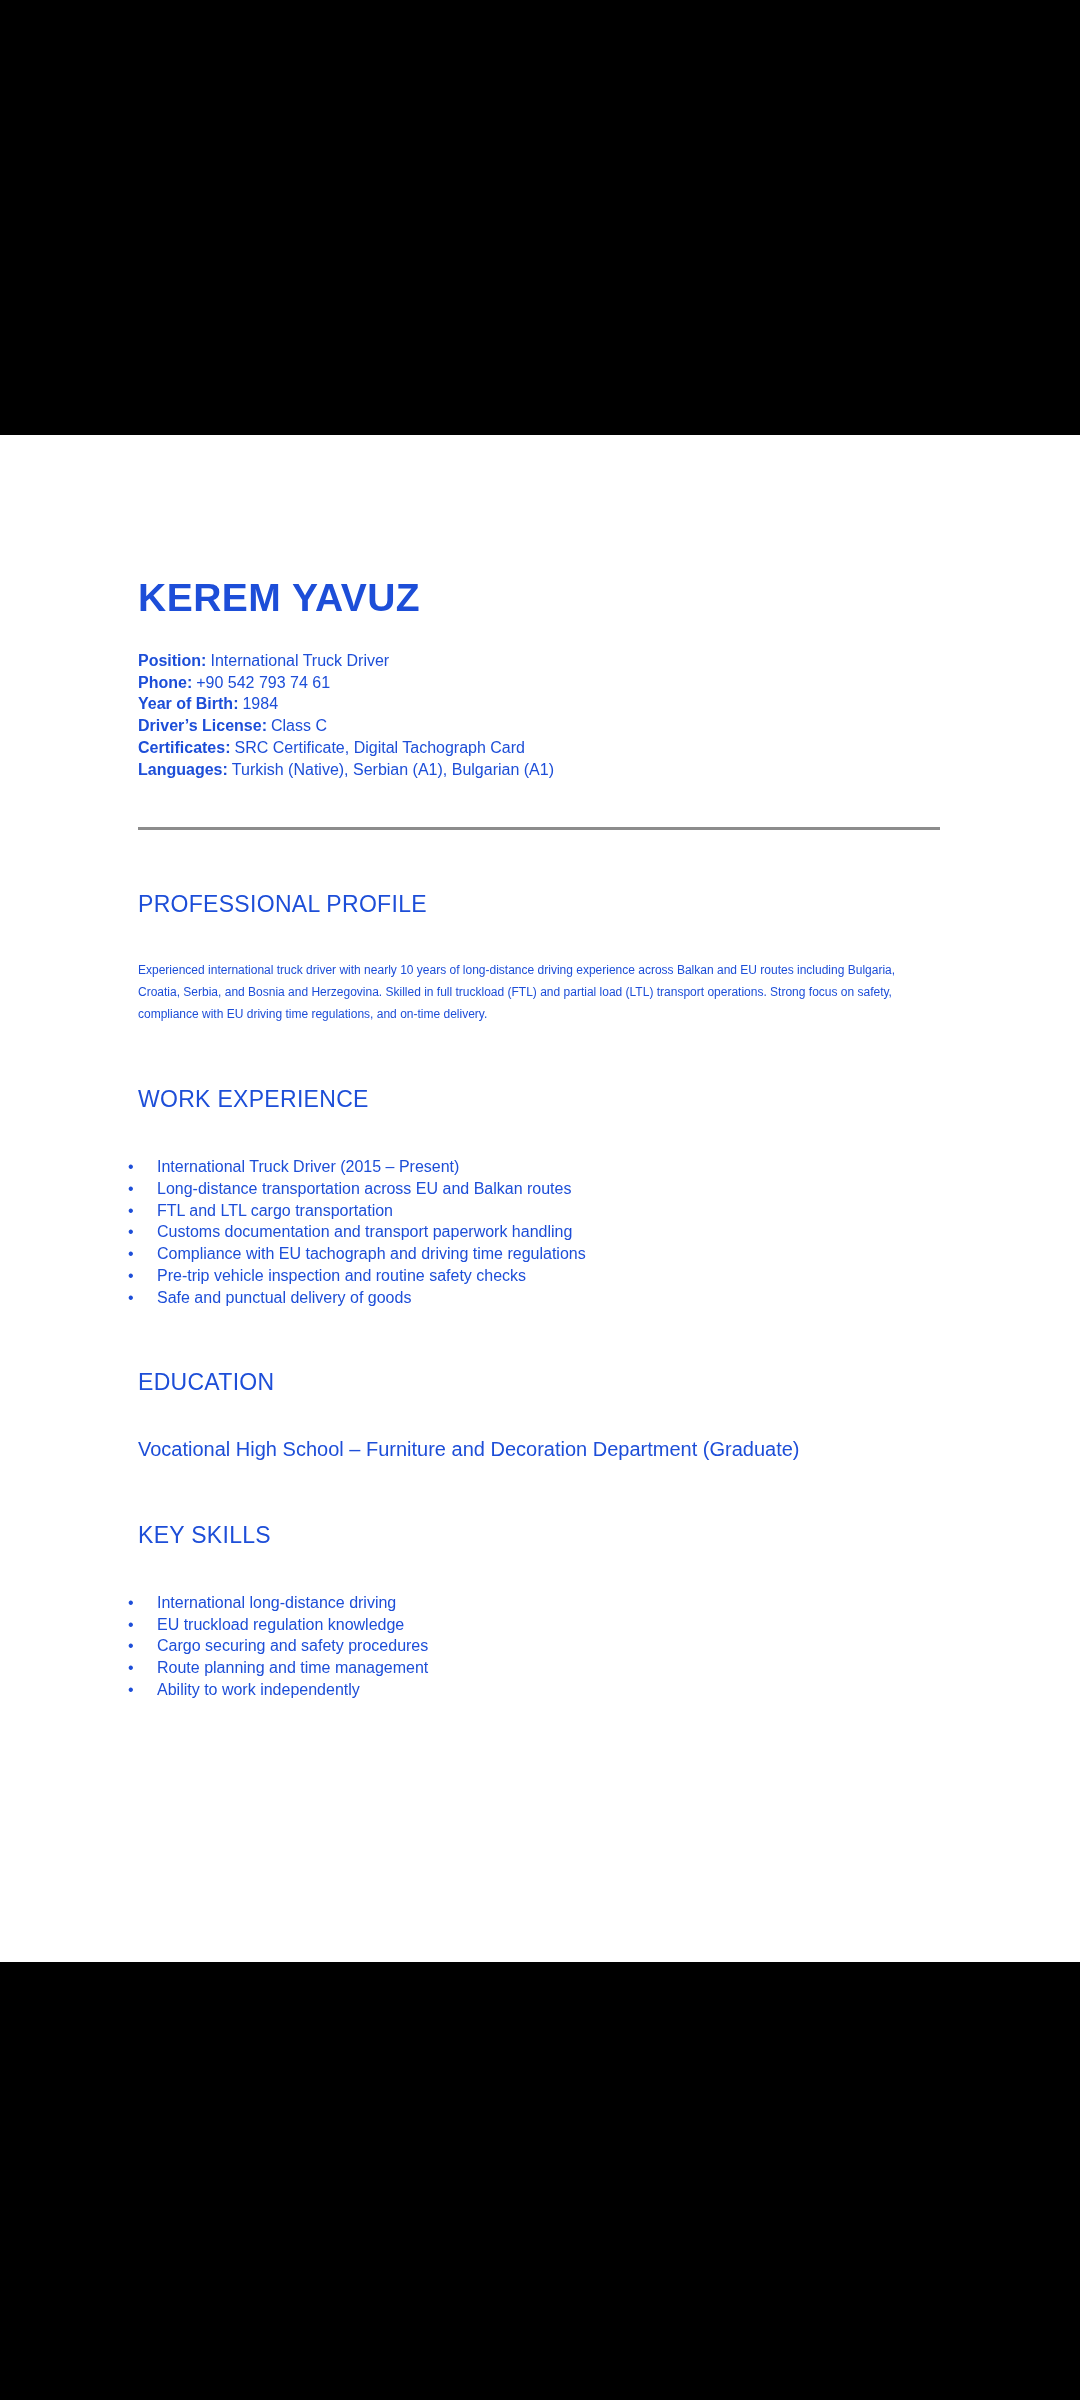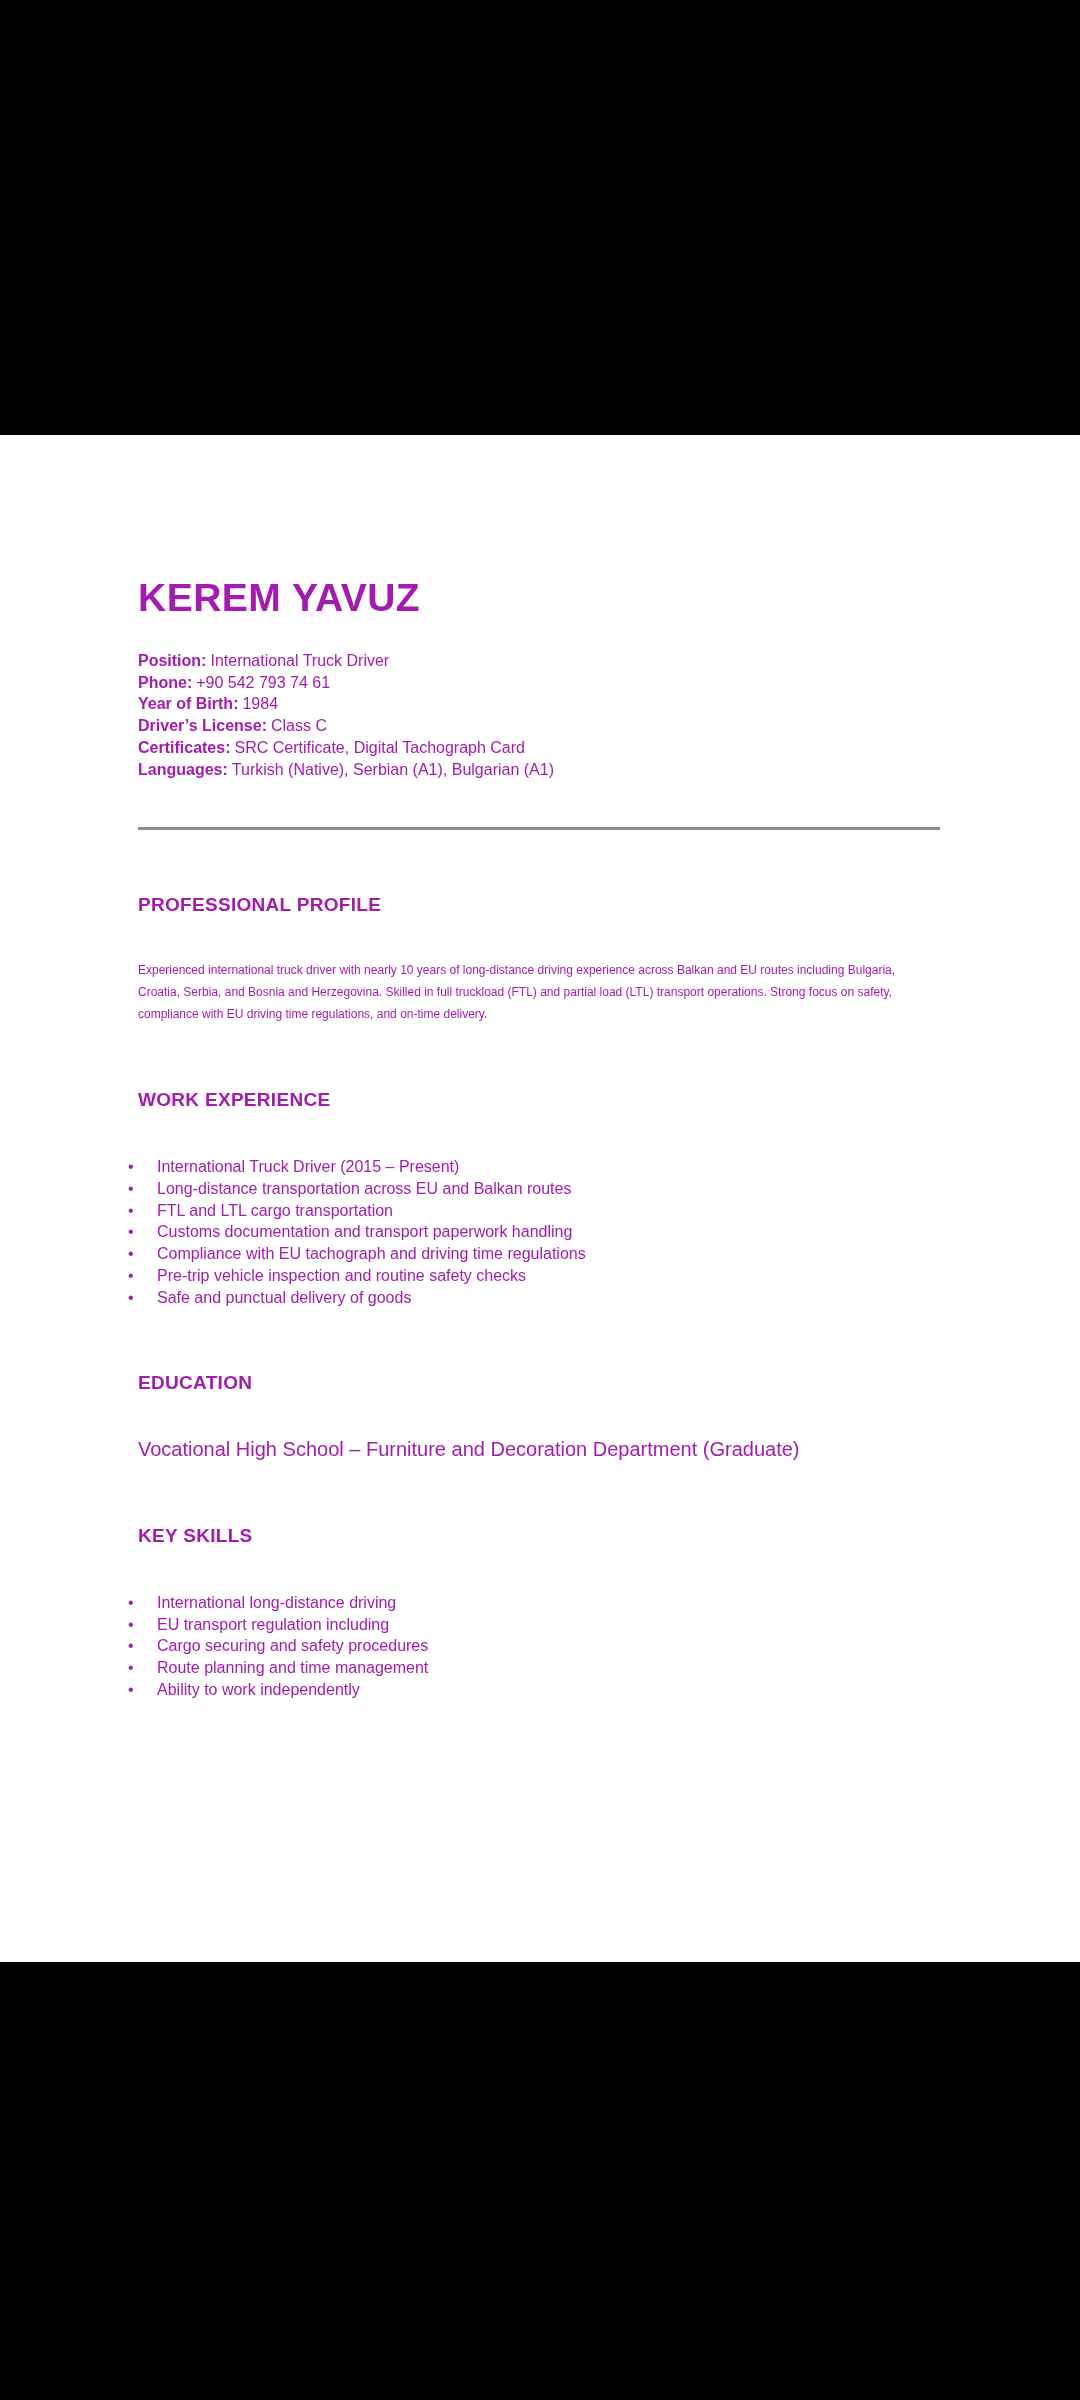--- a/index.html
+++ b/index.html
@@ -7,21 +7,21 @@
     padding: 0;
     background: #000000;
   }
   .screen {
     position: relative;
     width: 1080px;
     height: 2400px;
     background: #000000;
     overflow: hidden;
     font-family: "Liberation Sans", "DejaVu Sans", sans-serif;
-    color: #a21caf;
+    color: #1d4ed8;
   }
   .letterbox {
     position: absolute;
     left: 0;
     width: 1080px;
     background: #000000;
   }
   .letterbox.top { top: 0; height: 435px; }
   .letterbox.bottom { top: 1962px; height: 438px; }
 
@@ -57,23 +57,23 @@
   .divider {
     margin: 47px 0 0 0;
     border: none;
     height: 3px;
     background: #8c8c8c;
     width: 100%;
   }
 
   .section-heading {
     margin: 63px 0 0 0;
-    font-size: 19px;
+    font-size: 23px;
     line-height: 23px;
-    font-weight: 700;
+    font-weight: 400;
     letter-spacing: 0.3px;
   }
 
   .body-text {
     margin: 44px 0 0 0;
     font-size: 12px;
     line-height: 21.7px;
   }
 
   .edu-line {
@@ -148,21 +148,21 @@
         <li>Pre-trip vehicle inspection and routine safety checks</li>
         <li>Safe and punctual delivery of goods</li>
       </ul>
 
       <h2 class="section-heading">EDUCATION</h2>
       <p class="edu-line">Vocational High School – Furniture and Decoration Department (Graduate)</p>
 
       <h2 class="section-heading">KEY SKILLS</h2>
       <ul class="bullet-list">
         <li>International long-distance driving</li>
-        <li>EU transport regulation including</li>
+        <li>EU truckload regulation knowledge</li>
         <li>Cargo securing and safety procedures</li>
         <li>Route planning and time management</li>
         <li>Ability to work independently</li>
       </ul>
 
     </div>
   </div>
 
   <div class="letterbox bottom"></div>
 

